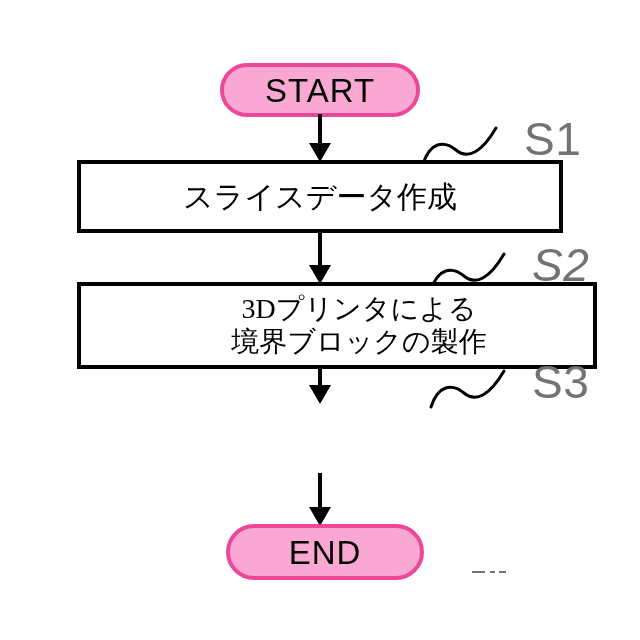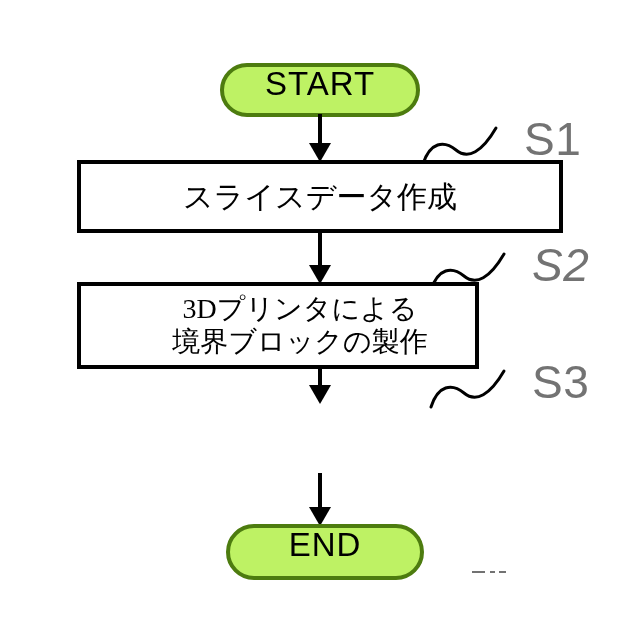--- a/index.html
+++ b/index.html
@@ -19,24 +19,25 @@
     width: 640px;
     height: 640px;
     background: #ffffff;
     overflow: hidden;
   }
 
   
   .terminator {
     position: absolute;
     box-sizing: border-box;
-    border: 4px solid #4d7c0f;
+    border: 4px solid #ec4899;
     border-radius: 999px;
-    background: #bef264;
+    background: #f9a8d4;
     display: flex;
+    align-items: center;
     justify-content: center;
     color: #000000;
     letter-spacing: 1px;
   }
   .terminator .term-label {
     font-size: 33px;
     line-height: 1;
     font-weight: 400;
     color: #000000;
     white-space: nowrap;
@@ -77,21 +78,21 @@
 
   #node-s1 {
     left: 77px;
     top: 160px;
     width: 486px;
     height: 73px;
   }
   #node-s2 {
     left: 77px;
     top: 282px;
-    width: 402px;
+    width: 520px;
     height: 87px;
     padding-left: 44px;
   }
   #node-s2 .proc-label {
     font-size: 28px;
     line-height: 1.15;
   }
   #node-s3 {
     left: 77px;
     top: 402px;

